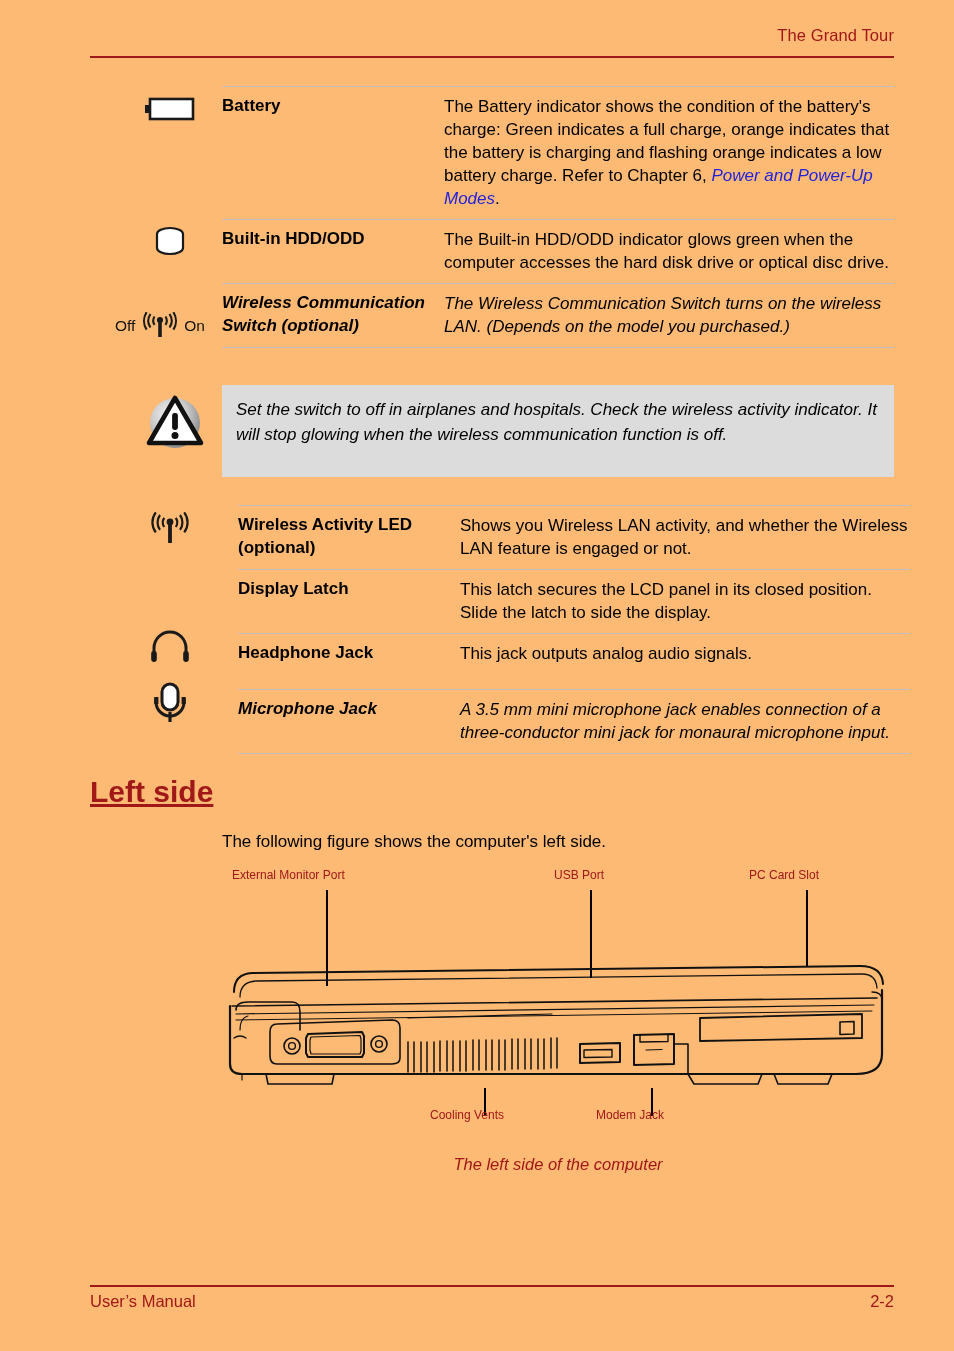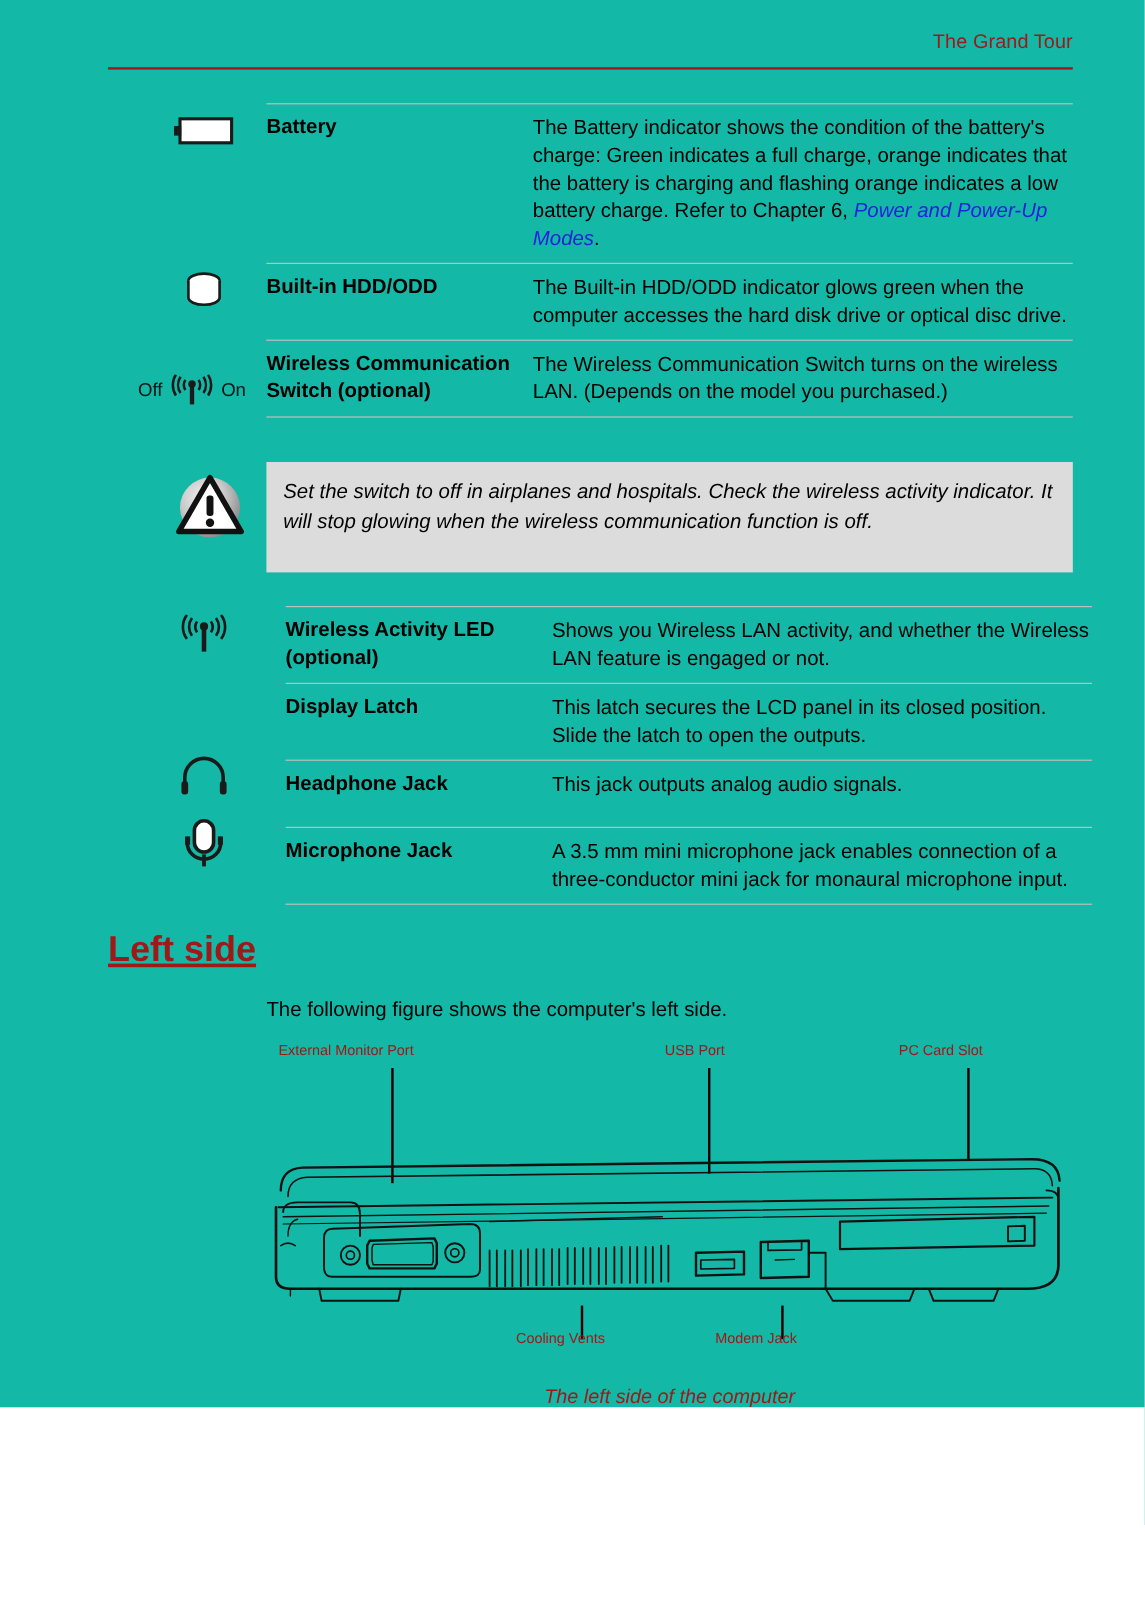--- a/index.html
+++ b/index.html
@@ -7,22 +7,22 @@
     padding: 0;
     background: #ffffff;
   }
   body {
     font-family: "Liberation Sans", sans-serif;
     color: #000000;
   }
   #page {
     position: relative;
     width: 954px;
-    height: 1173px;
-    background: #14b8a6;
+    height: 1351px;
+    background: #fdba74;
     overflow: hidden;
   }
 
   
   .header {
     position: absolute;
     left: 90px;
     top: 26px;
     width: 804px;
     text-align: right;
@@ -66,21 +66,21 @@
     top: 86px;
     width: 672px;
   }
   .trow {
     display: flex;
     border-top: 1.5px solid #bfbfbf;
     padding-top: 8px;
     padding-bottom: 9px;
     justify-content: flex-end;
   }
-  .trow.last { border-bottom: 1.5px solid #bfbfbf; }
+  .trow.last { border-bottom: 1.5px solid #bfbfbf; font-style: italic; }
   .tname {
     width: 222px;
     flex: 0 0 222px;
     font-size: 17px;
     font-weight: bold;
     line-height: 22.5px;
     padding-right: 4px;
     box-sizing: border-box;
   }
   .tdesc {
@@ -279,21 +279,21 @@
 
   <div class="spec-table" style="top:505px;margin-left:16px;">
 
     <div class="trow">
       <div class="tname">Wireless Activity LED (optional)</div>
       <div class="tdesc">Shows you Wireless LAN activity, and whether the Wireless LAN feature is engaged or not.</div>
     </div>
 
     <div class="trow">
       <div class="tname">Display Latch</div>
-      <div class="tdesc">This latch secures the LCD panel in its closed position. Slide the latch to open the outputs.</div>
+      <div class="tdesc">This latch secures the LCD panel in its closed position. Slide the latch to side the display.</div>
     </div>
 
     <div class="trow" style="padding-bottom:24px;">
       <div class="tname">Headphone Jack</div>
       <div class="tdesc">This jack outputs analog audio signals.</div>
     </div>
 
     <div class="trow last">
       <div class="tname">Microphone Jack</div>
       <div class="tdesc">A 3.5 mm mini microphone jack enables connection of a three-conductor mini jack for monaural microphone input.</div>

